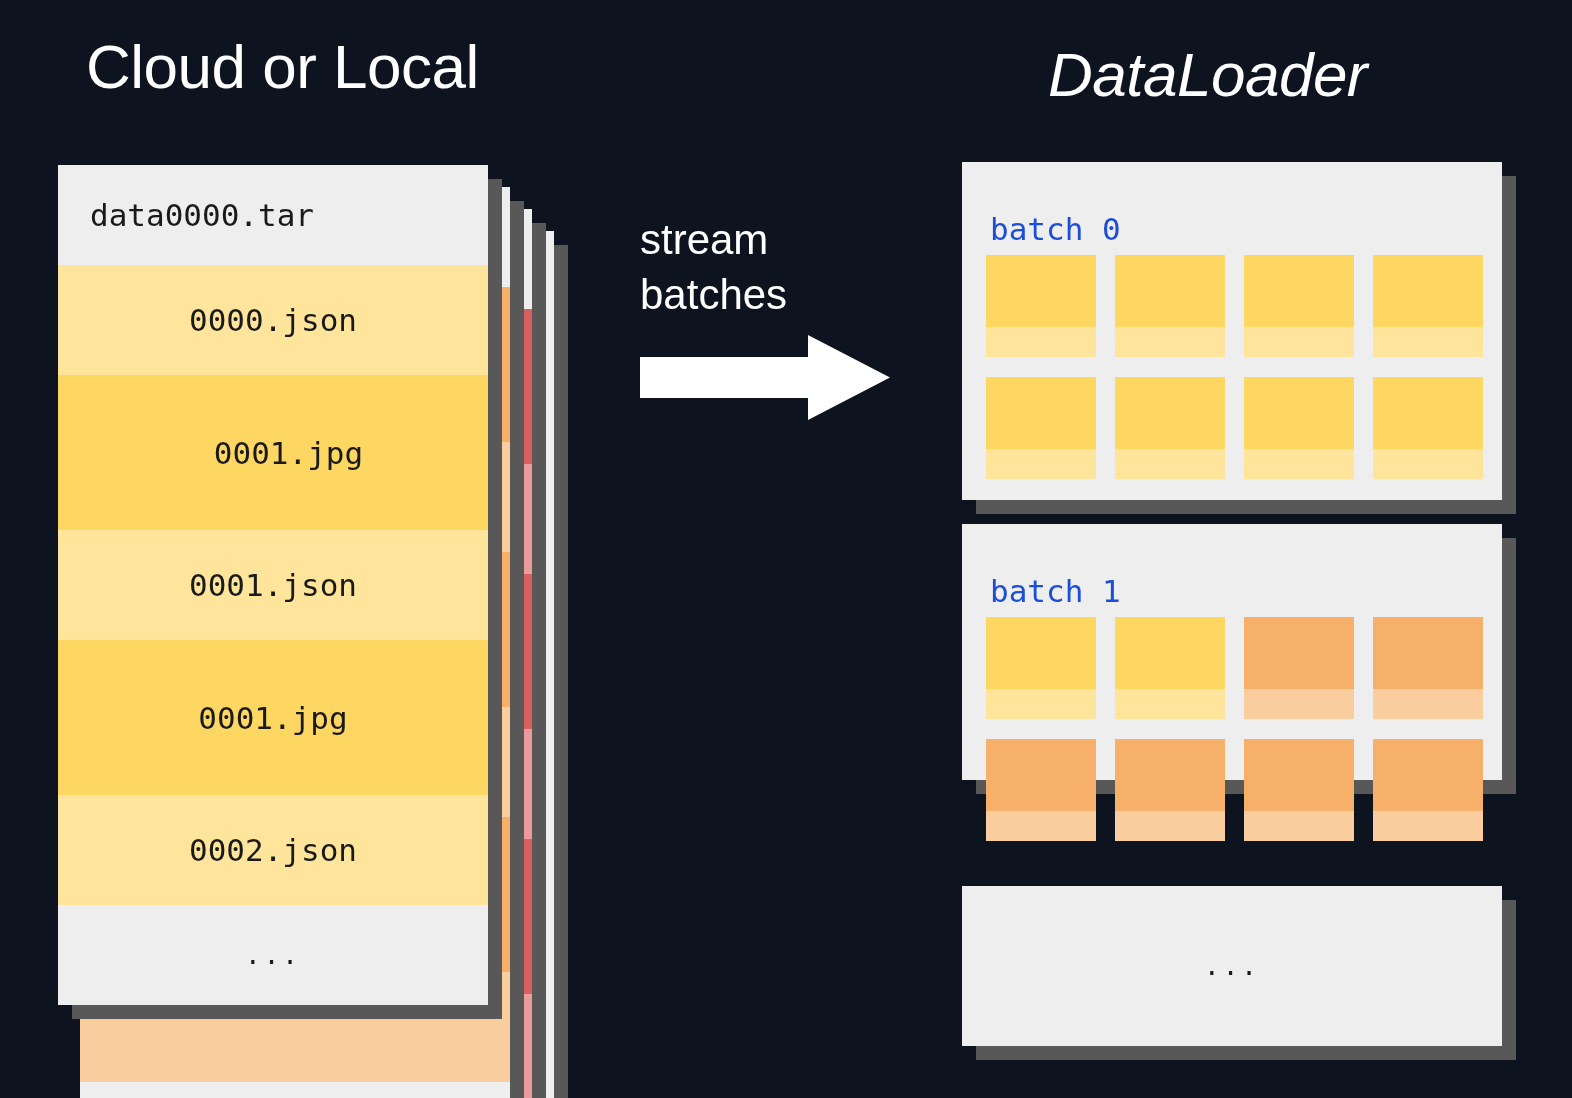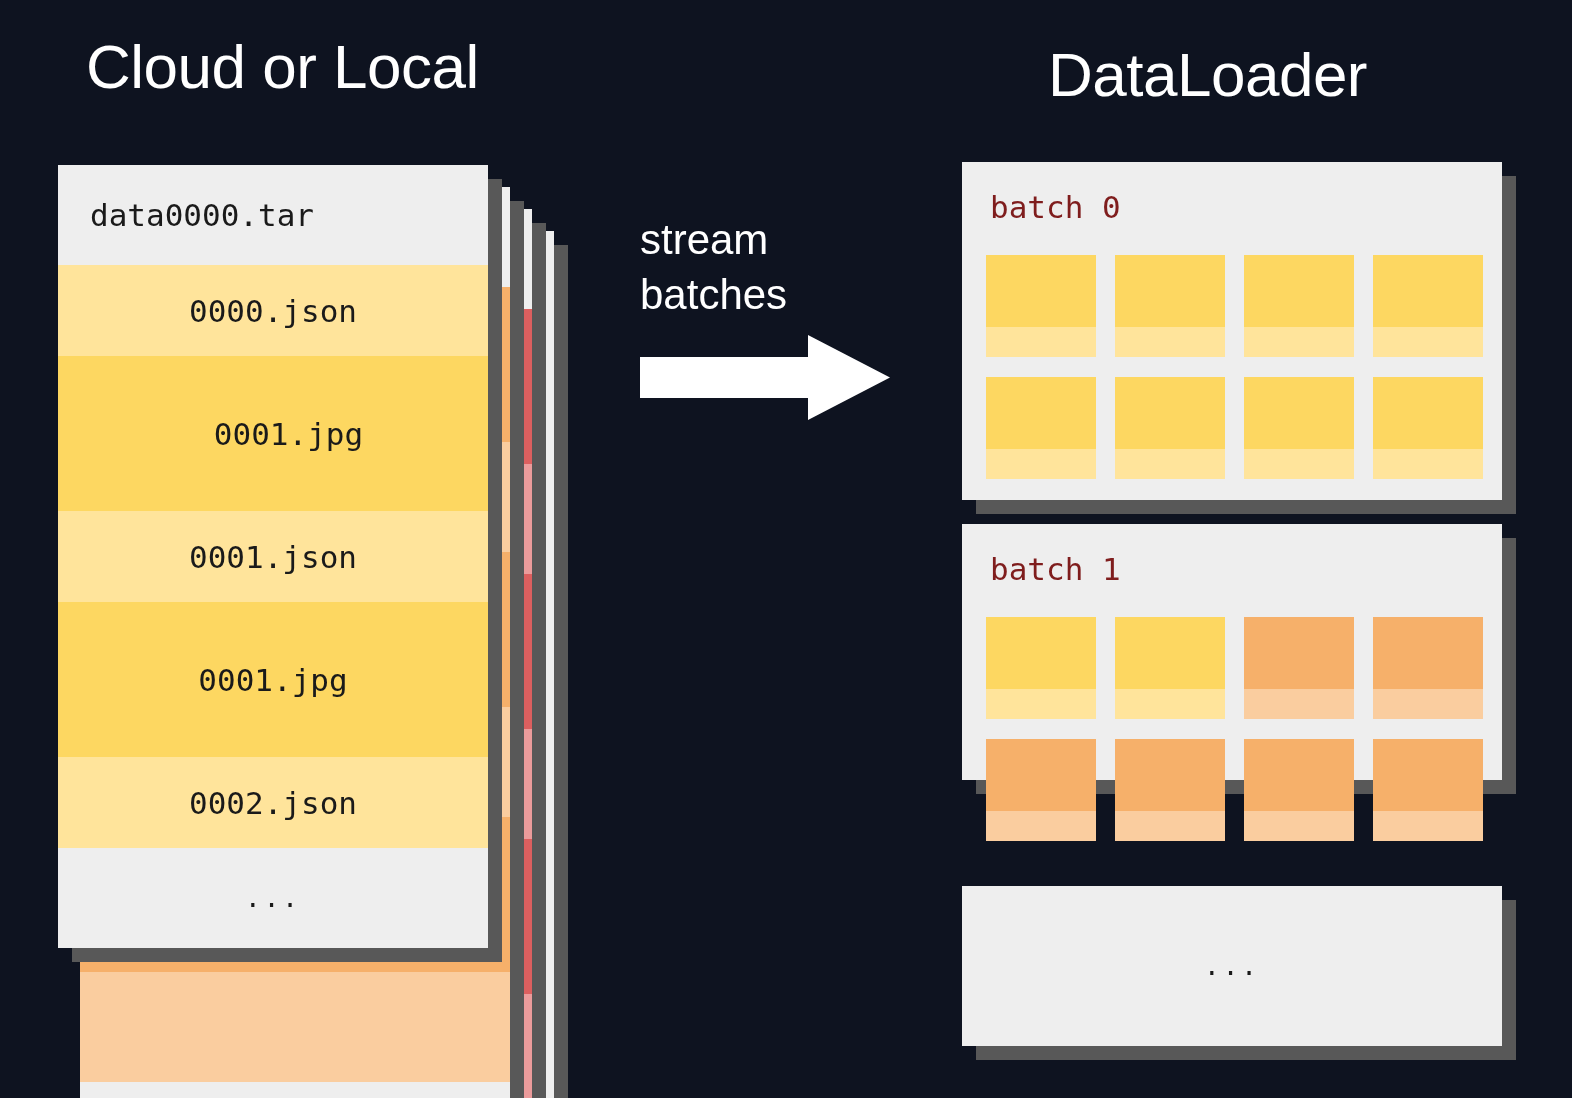--- a/index.html
+++ b/index.html
@@ -22,21 +22,21 @@
     position: absolute;
     color: #ffffff;
     font-family: "Liberation Sans", sans-serif;
     font-size: 62px;
     font-weight: 400;
     letter-spacing: -0.5px;
     white-space: nowrap;
     line-height: 1;
   }
   #title-cloud  { left: 86px;  top: 36px; }
-  #title-loader { left: 1048px; top: 44px; }
+  #title-loader { left: 1048px; top: 44px; font-style: italic; }
 
   
   #tar-stack {
     position: absolute;
     left: 58px;
     top: 165px;
     width: 500px;
     height: 890px;
   }
   .tar-card {
@@ -79,21 +79,21 @@
   .tar-row {
     display: flex;
     align-items: center;
     justify-content: center;
     font-family: "DejaVu Sans Mono", "Liberation Mono", monospace;
     font-size: 31px;
     color: #1a1a1a;
     box-sizing: border-box;
   }
   .tar-row.jpg  { height: 155px; }
-  .tar-row.json { height: 91px; }
+  .tar-row.json { height: 110px; }
   .tar-row.ellipsis {
     height: 100px;
     background: #eeeeee;
     font-size: 26px;
     color: #1a1a1a;
     letter-spacing: 3px;
     align-items: center;
   }
 
   
@@ -125,24 +125,24 @@
     box-shadow: 14px 14px 0 0 #585858;
     box-sizing: border-box;
   }
   #batch-0 { top: 162px;  height: 338px; }
   #batch-1 { top: 524px;  height: 256px; }
   #batch-more { top: 886px; height: 160px; }
 
   .batch-label {
     position: absolute;
     left: 28px;
-    top: 27px;
+    top: 49px;
     font-family: "DejaVu Sans Mono", "Liberation Mono", monospace;
     font-size: 31px;
-    color: #7f1d1d;
+    color: #1d4ed8;
   }
   .tile-grid {
     position: absolute;
     left: 24px;
     top: 93px;
     display: grid;
     grid-template-columns: repeat(4, 110px);
     grid-template-rows: repeat(2, 102px);
     column-gap: 19px;
     row-gap: 20px;

